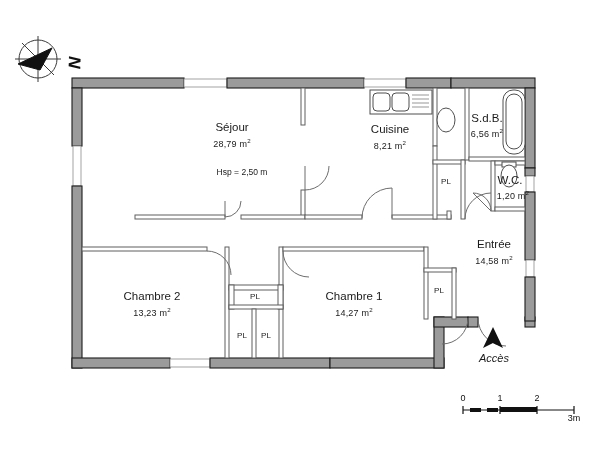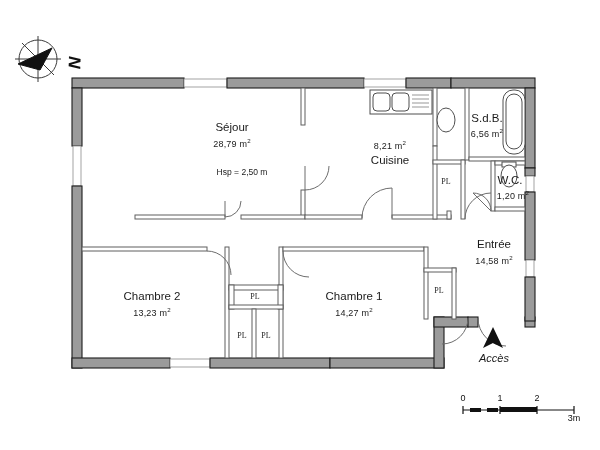--- a/index.html
+++ b/index.html
@@ -14,21 +14,21 @@
   .lbl{
     position:absolute;
     color:#1a1a1a;
     text-align:center;
     white-space:nowrap;
     line-height:1.15;
     pointer-events:none;
   }
   .room-name{font-size:11.5px;}
   .room-area{font-size:9px;letter-spacing:.2px;}
-  .pl-lbl{font-size:8px;color:#222;font-family:Liberation Serif, serif;}
+  .pl-lbl{font-size:8px;color:#222;}
   .hsp{font-size:8.5px;padding-left:28px;}
   .scale-num{font-size:9px;color:#111;}
   .acces{font-size:11px;}
   sup{font-size:.68em;vertical-align:super;}
 </style>
 </head>
 <body>
 
 <svg id="plan" viewBox="0 0 600 450">
   <defs>
@@ -192,21 +192,21 @@
     <line x1="537" y1="410" x2="574" y2="410" stroke="#111" stroke-width="1"></line>
     <line x1="574" y1="406" x2="574" y2="414" stroke="#111" stroke-width="1.2"></line>
   </g>
 </svg>
 
 <div class="lbl room-name" style="left:232px;top:121px;transform:translateX(-50%);">Séjour</div>
 <div class="lbl room-area" style="left:232px;top:137px;transform:translateX(-50%);"><span>28,79 m</span><sup>2</sup></div>
 
 <div class="lbl hsp" style="left:228px;top:168px;transform:translateX(-50%);">Hsp = 2,50 m</div>
 
-<div class="lbl room-name" style="left:390px;top:123px;transform:translateX(-50%);margin-top:31px;">Cuisine</div>
+<div class="lbl room-name" style="left:390px;top:123px;transform:translateX(-50%);">Cuisine</div>
 <div class="lbl room-area" style="left:390px;top:139px;transform:translateX(-50%);"><span>8,21 m</span><sup>2</sup></div>
 
 <div class="lbl room-name" style="left:487px;top:112px;transform:translateX(-50%);">S.d.B.</div>
 <div class="lbl room-area" style="left:487px;top:127px;transform:translateX(-50%);"><span>6,56 m</span><sup>2</sup></div>
 
 <div class="lbl room-name" style="left:510px;top:174px;transform:translateX(-50%);">W.C.</div>
 <div class="lbl room-area" style="left:513px;top:189px;transform:translateX(-50%);"><span>1,20 m</span><sup>2</sup></div>
 
 <div class="lbl room-name" style="left:494px;top:238px;transform:translateX(-50%);">Entrée</div>
 <div class="lbl room-area" style="left:494px;top:254px;transform:translateX(-50%);"><span>14,58 m</span><sup>2</sup></div>

